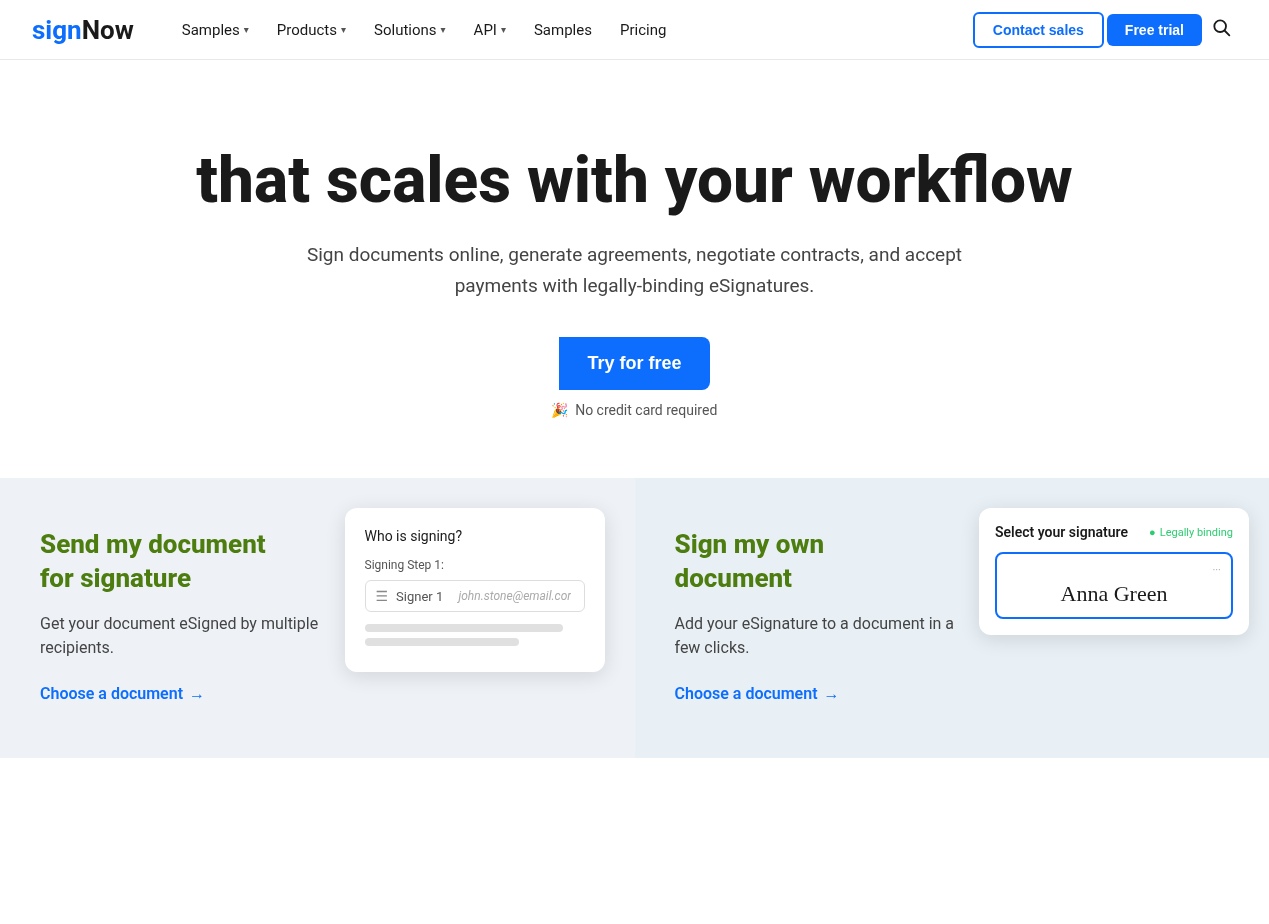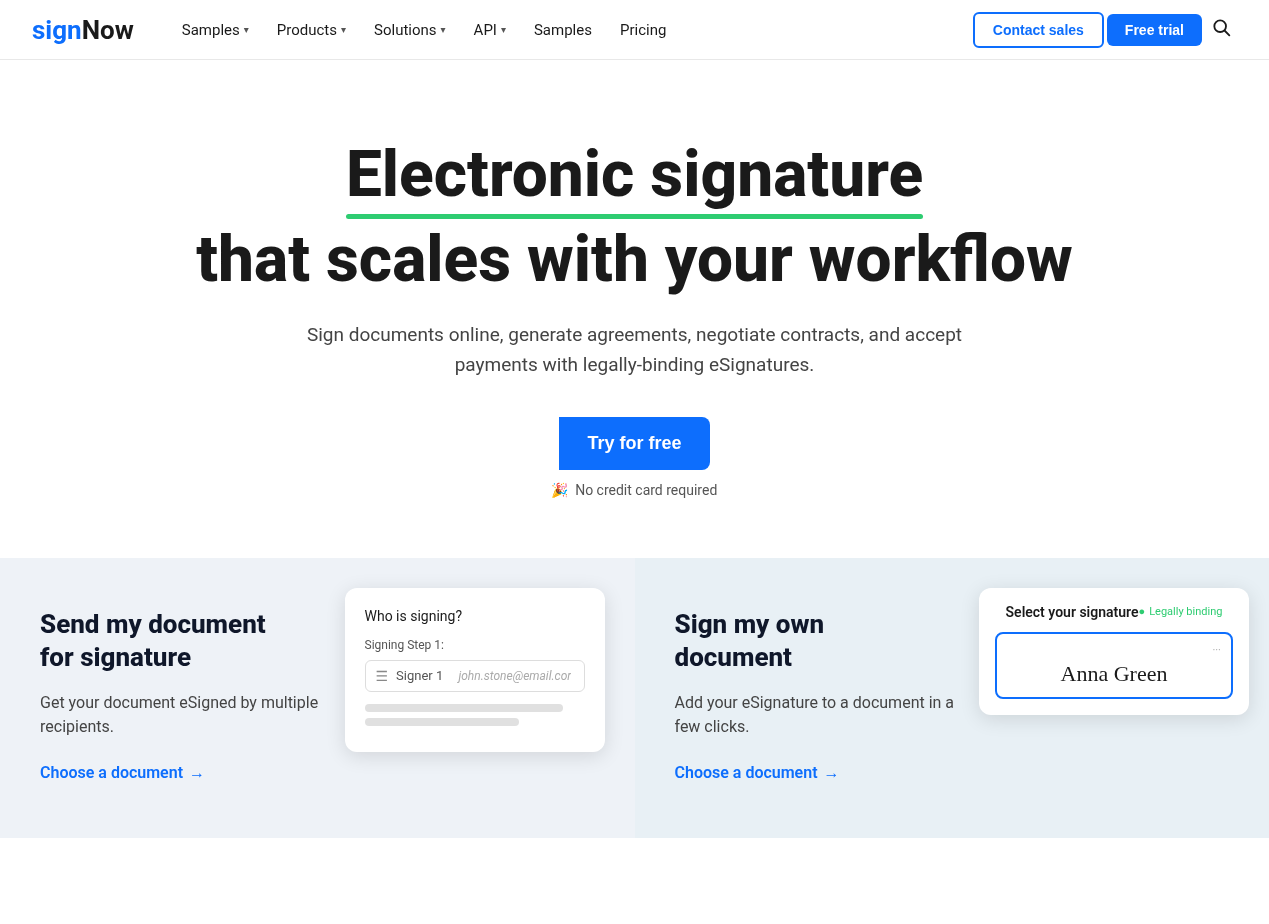--- a/index.html
+++ b/index.html
@@ -91,21 +91,21 @@
       padding: 50px 40px 40px;
       display: flex; flex-direction: column; gap: 16px;
       position: relative;
     }
     .card-right {
       flex: 0 0 50%; background: #e8f0f5;
       padding: 50px 40px 40px;
       display: flex; flex-direction: column; gap: 16px;
       position: relative;
     }
-    .card-title { font-size: 26px; font-weight: 800; color: #0f172a; line-height: 1.3; }
+    .card-title { font-size: 26px; font-weight: 800; color: #4d7c0f; line-height: 1.3; }
     .card-desc { font-size: 16px; color: #444; line-height: 1.5; max-width: 280px; }
     .card-link { color: #0d6efd; font-size: 16px; font-weight: 600; cursor: pointer; text-decoration: none; display: inline-flex; align-items: center; gap: 6px; margin-top: 8px; }
 
     
     .mock-panel {
       position: absolute; right: 30px; top: 30px;
       background: #fff; border-radius: 12px;
       box-shadow: 0 4px 20px rgba(0,0,0,0.12);
       padding: 20px; width: 260px;
       font-size: 13px;
@@ -124,21 +124,21 @@
     .mock-line { height: 8px; background: #e0e0e0; border-radius: 4px; margin-bottom: 6px; }
 
     
     .sig-panel {
       position: absolute; right: 20px; top: 30px;
       background: #fff; border-radius: 12px;
       box-shadow: 0 4px 20px rgba(0,0,0,0.12);
       padding: 16px; width: 270px;
       font-size: 13px;
     }
-    .sig-panel-header { display: flex; justify-content: center; align-items: center; margin-bottom: 12px; }
+    .sig-panel-header { display: flex; justify-content: space-between; align-items: center; margin-bottom: 12px; }
     .sig-panel-title { font-weight: 600; font-size: 14px; color: #1a1a1a; }
     .sig-badge { display: flex; align-items: center; gap: 4px; font-size: 11px; color: #2ecc71; }
     .sig-options { display: flex; gap: 8px; }
     .sig-option {
       flex: 1; border: 2px solid #ccc; border-radius: 8px;
       padding: 10px; text-align: center; cursor: pointer;
       background: #fff;
     }
     .sig-option.selected { border-color: #0d6efd; }
     .sig-option-text { font-family: 'Georgia', serif; font-size: 22px; color: #1a1a1a; }
@@ -183,21 +183,20 @@
       <svg width="20" height="20" viewBox="0 0 24 24" fill="none" stroke="currentColor" stroke-width="2.2" stroke-linecap="round" stroke-linejoin="round">
         <circle cx="11" cy="11" r="7"></circle>
         <line x1="16.5" y1="16.5" x2="22" y2="22"></line>
       </svg>
     </button>
   </div>
 </nav>
 
 <section class="hero">
   <div>
-    <span class="hero-title-line1">Electronic signature</span>
     <span class="hero-title-line2">that scales with your workflow</span>
   </div>
   <p class="hero-subtitle">Sign documents online, generate agreements, negotiate contracts, and accept payments with legally-binding eSignatures.</p>
   <div class="hero-cta">
     <button class="hero-try-btn">Try for free</button>
   </div>
   <div class="hero-note">
     <span>🎉</span>
     <span>No credit card required</span>
   </div>

